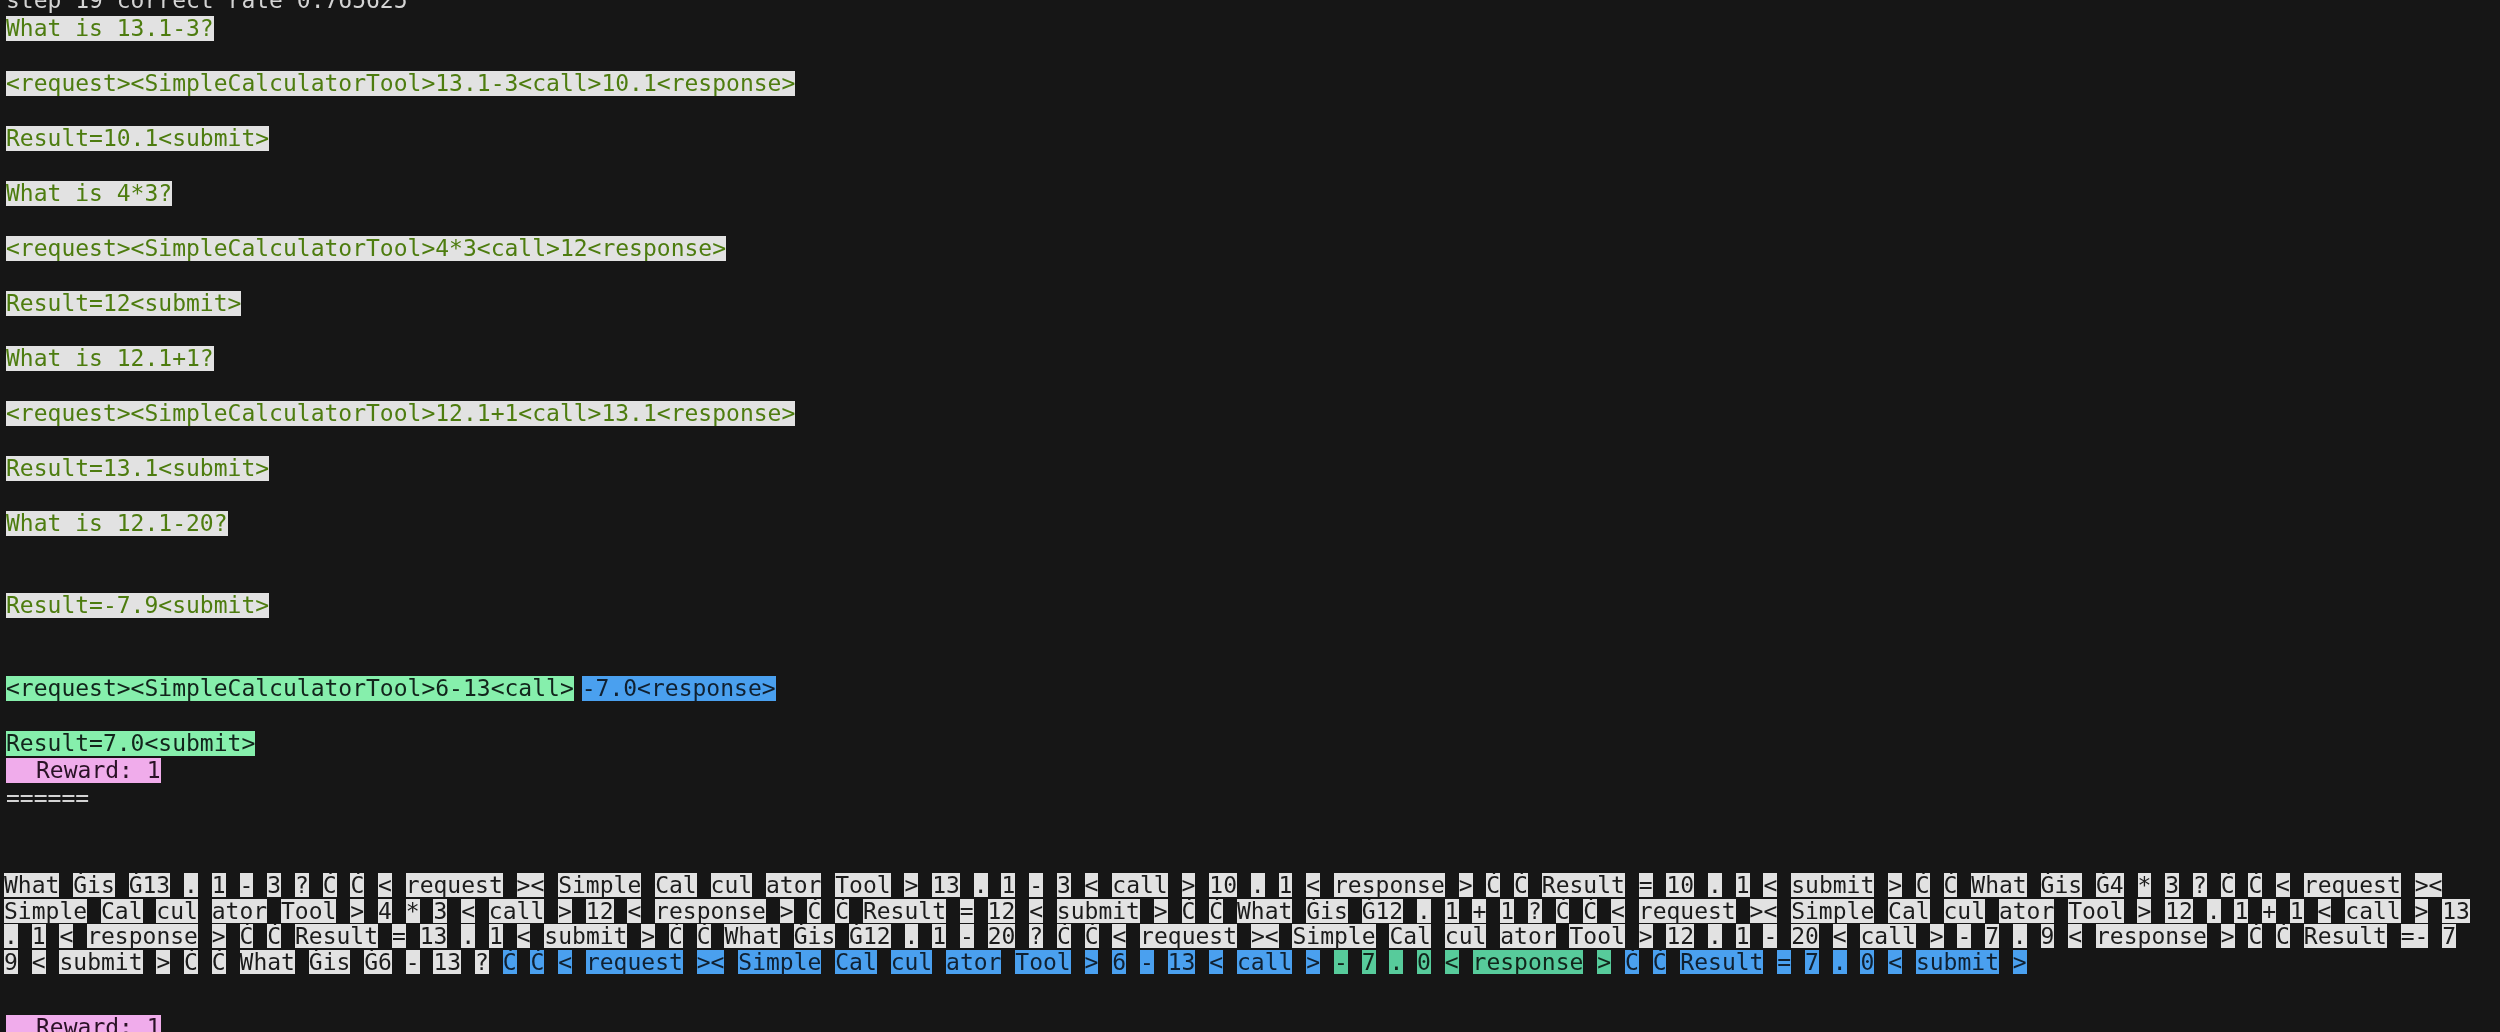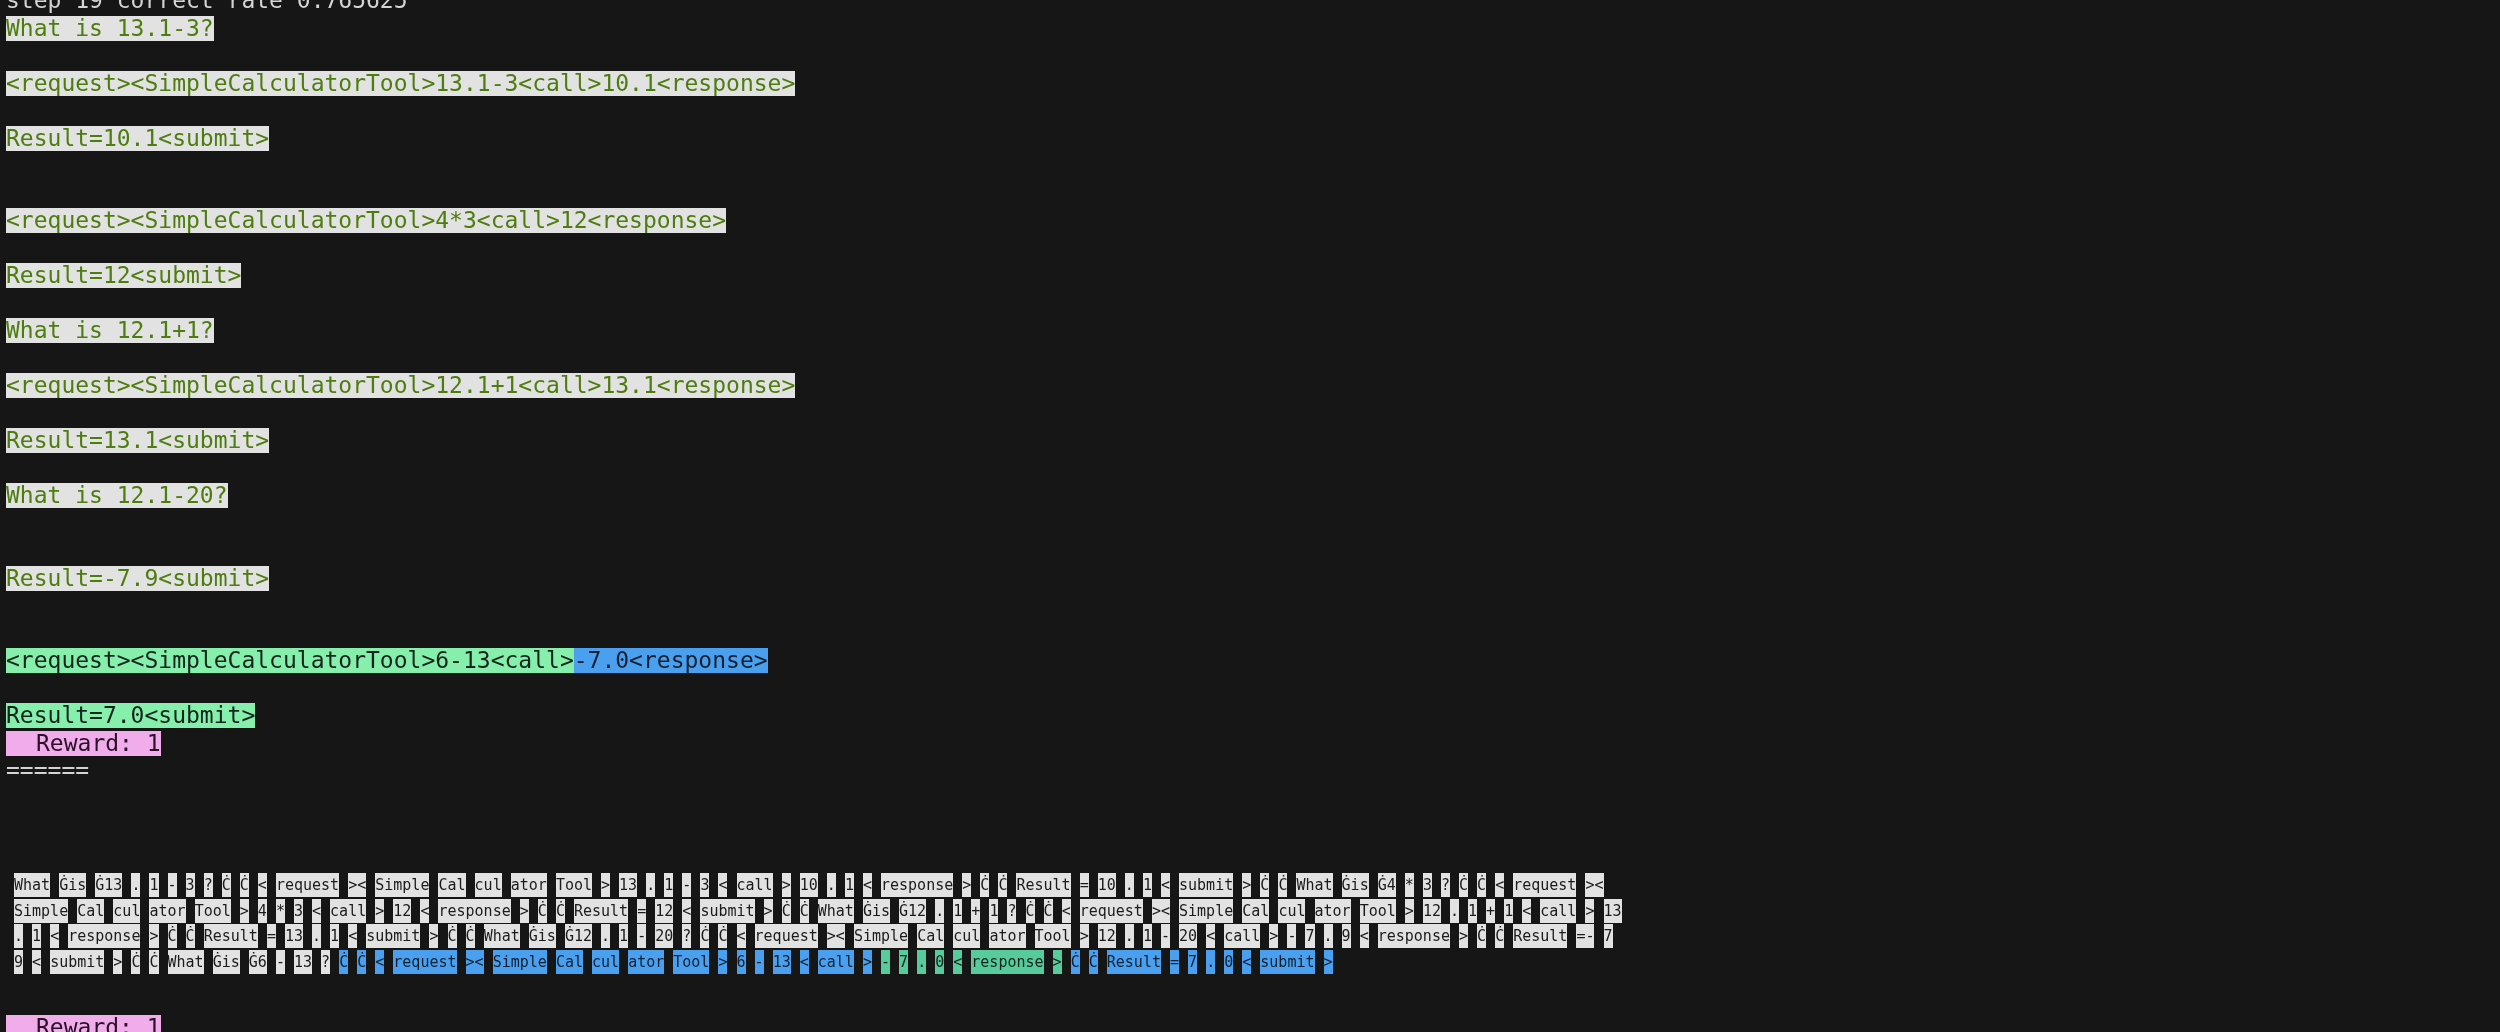--- a/index.html
+++ b/index.html
@@ -7,41 +7,42 @@
     width:2500px;height:1032px;overflow:hidden;position:relative;
     background:#161616;
     font-family:"DejaVu Sans Mono", monospace;
     font-size:23px;
   }
   #transcript{position:absolute;top:-13px;left:0;right:0;}
   .line{height:27.5px;line-height:27.5px;white-space:pre;padding-left:6px;}
   .seg{display:inline-block;height:25px;line-height:25px;vertical-align:top;margin-top:1px;}
   .seg.gray {background:#e2e2e2;color:#4d7c0f;}
   .seg.green{background:#86efac;color:#12241b;}
-  .seg.blue {background:#4aa0ef;color:#102030;}
+  .seg.blue {background:#4aa0ef;color:#102030;margin-left:8px;}
   .seg.pink {background:#f0aceb;color:#2a1226;padding-left:30px;}
   .seg.plain{background:transparent;color:#d4d4d4;}
   #token-rows{position:absolute;top:873px;left:0;right:0;}
-  .trow{height:25.5px;line-height:25.5px;white-space:pre;padding-left:14px;overflow:hidden;font-size:15px;}
+  .trow{height:25.5px;line-height:25.5px;white-space:pre;padding-left:4px;overflow:hidden;font-size:23px;}
   .tok{display:inline-block;height:24px;line-height:24px;vertical-align:top;background:#e2e2e2;color:#1b1b1b;}
   .tok.blue {background:#4aa0ef;color:#102030;}
   .tok.green{background:#57cb9b;color:#12241b;}
   #footer-line{position:absolute;top:1014px;left:6px;height:26px;line-height:26px;}
 </style>
 </head>
 <body>
 
 <div id="transcript">
     <div class="line"><span class="seg plain">step 19 correct rate 0.765625</span></div>
     <div class="line"><span class="seg gray">What is 13.1-3?</span></div>
     <div class="line"></div>
     <div class="line"><span class="seg gray">&lt;request&gt;&lt;SimpleCalculatorTool&gt;13.1-3&lt;call&gt;10.1&lt;response&gt;</span></div>
     <div class="line"></div>
     <div class="line"><span class="seg gray">Result=10.1&lt;submit&gt;</span></div>
     <div class="line"></div>
+    <div class="line"><span class="seg gray">What is 4*3?</span></div>
     <div class="line"></div>
     <div class="line"><span class="seg gray">&lt;request&gt;&lt;SimpleCalculatorTool&gt;4*3&lt;call&gt;12&lt;response&gt;</span></div>
     <div class="line"></div>
     <div class="line"><span class="seg gray">Result=12&lt;submit&gt;</span></div>
     <div class="line"></div>
     <div class="line"><span class="seg gray">What is 12.1+1?</span></div>
     <div class="line"></div>
     <div class="line"><span class="seg gray">&lt;request&gt;&lt;SimpleCalculatorTool&gt;12.1+1&lt;call&gt;13.1&lt;response&gt;</span></div>
     <div class="line"></div>
     <div class="line"><span class="seg gray">Result=13.1&lt;submit&gt;</span></div>

